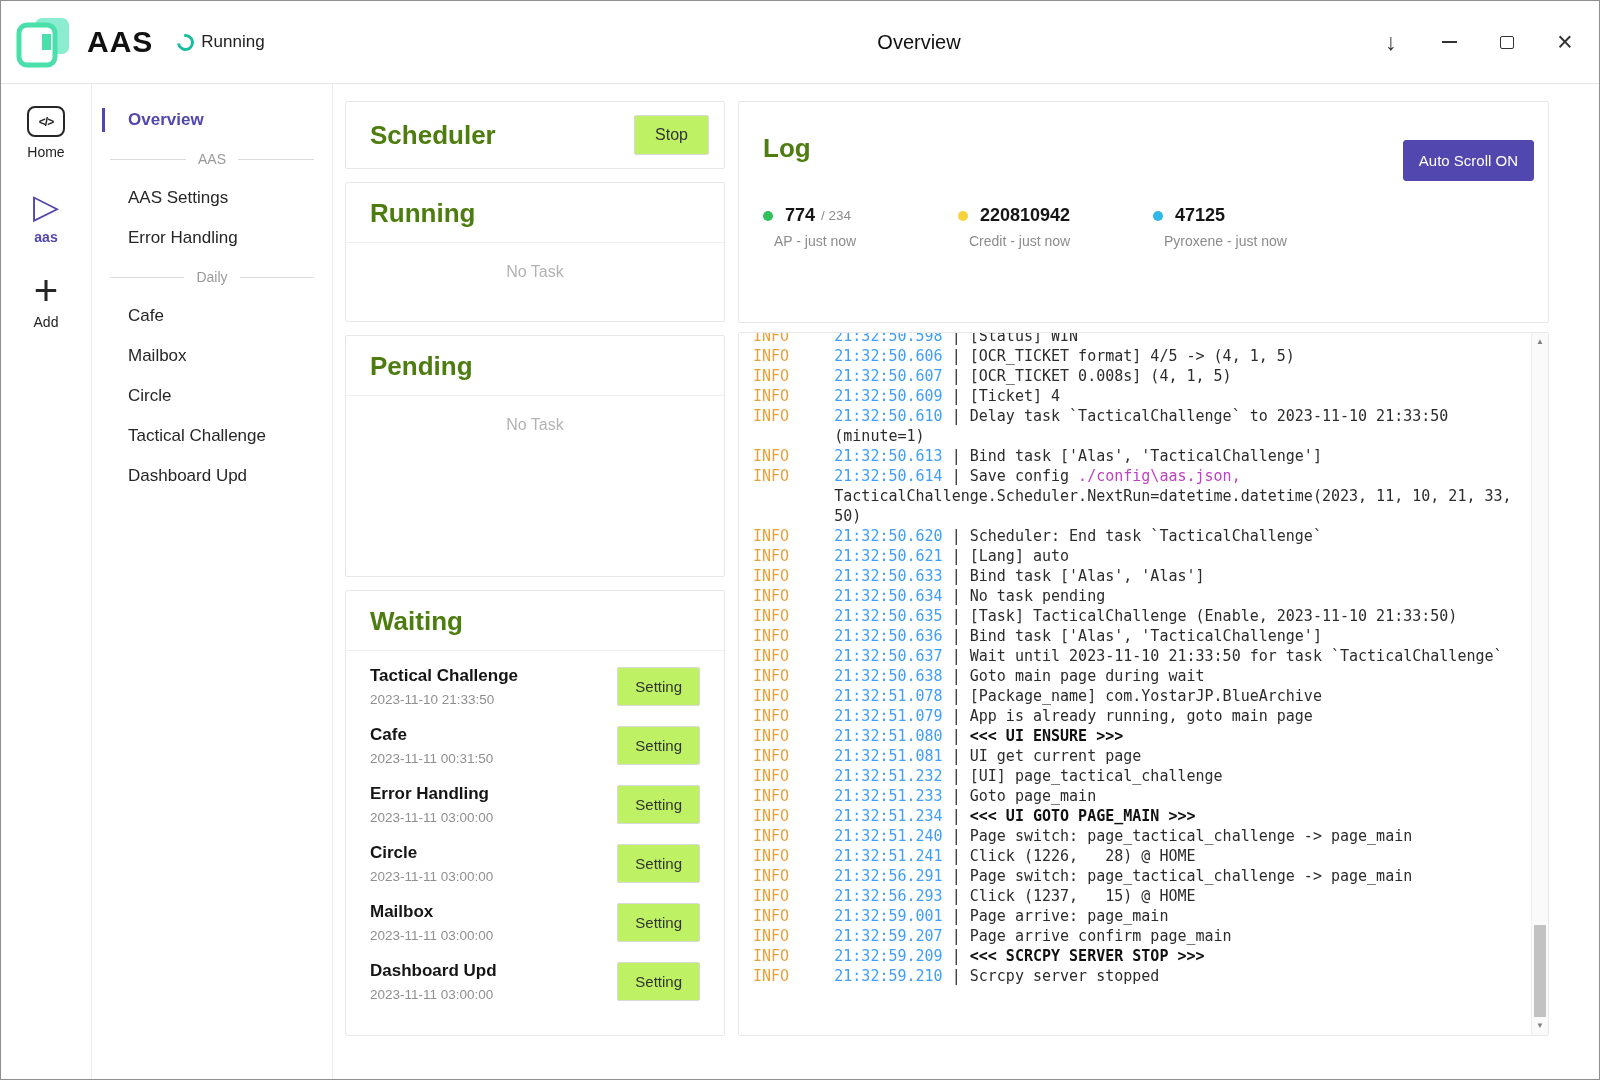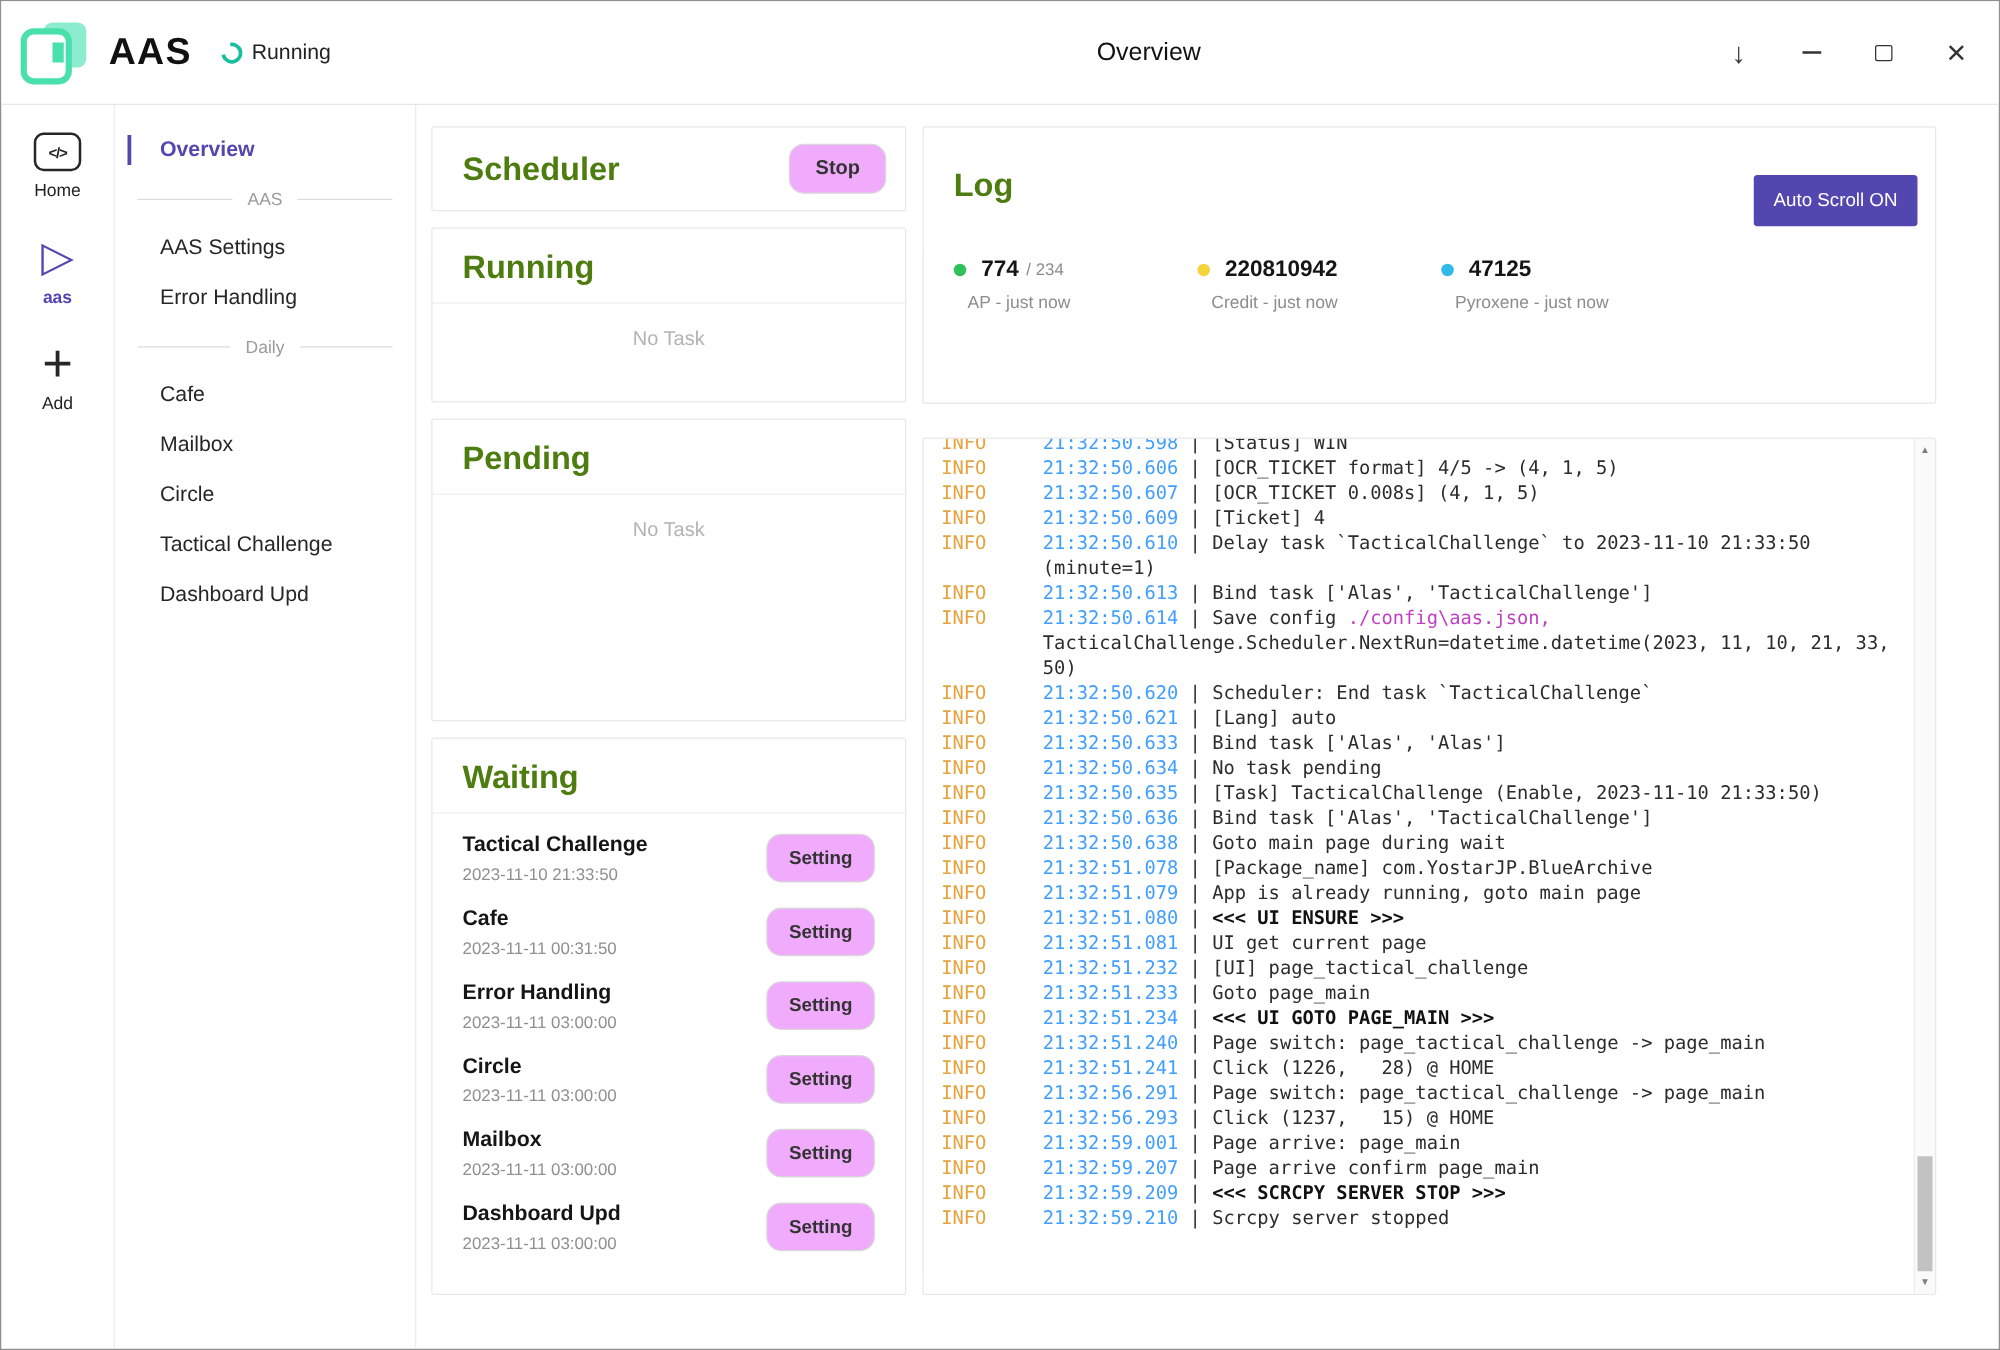--- a/index.html
+++ b/index.html
@@ -37,28 +37,28 @@
   .sidebar { width:241px; flex:0 0 241px; border-right:1px solid #ececec; padding-top:16px; }
   .menu-item { height:40px; display:flex; align-items:center; padding-left:36px; font-size:17px; color:#262626; cursor:pointer; position:relative; }
   .menu-item.active { color:#5246af; font-weight:bold; }
   .menu-item.active::before { content:""; position:absolute; left:10px; top:8px; bottom:8px; width:3px; background:#5246af; }
   .menu-divider { display:flex; align-items:center; gap:12px; padding:0 18px; height:38px; color:#9a9a9a; font-size:14px; }
   .menu-divider .dl { flex:1; border-top:1px solid #dcdcdc; }
 
   
   .content { flex:1; display:flex; gap:13px; padding:17px 50px 43px 12px; min-height:0; }
   .col-left { width:380px; flex:0 0 380px; display:flex; flex-direction:column; gap:13px; min-height:0; }
-  .col-right { flex:1; display:flex; flex-direction:column; gap:27px; min-height:0; }
+  .col-right { flex:1; display:flex; flex-direction:column; gap:9px; min-height:0; }
 
   .card { background:#fff; border:1px solid #e8e8e8; border-radius:2px; }
   .card h2 { font-size:26px; font-weight:bold; color:#4d7c0f; }
   .card-header { padding:15px 24px 13px; border-bottom:1px solid #efefef; }
   .empty { text-align:center; color:#b3b3b3; font-size:16px; padding-top:20px; }
 
-  .btn { background:#f0abfc; border:1px solid #d9d9d9; border-radius:12px; color:#333; font-family:"Liberation Sans",sans-serif; cursor:pointer;font-weight:bold; }
+  .btn { background:#bef264; border:1px solid #d9d9d9; border-radius:2px; color:#333; font-family:"Liberation Sans",sans-serif; cursor:pointer; }
   .btn-stop { font-size:16px; padding:10px 20px; }
   .btn-setting { font-size:15px; padding:10px 17px; }
   .btn-primary { background:#5246af; border:1px solid #5246af; color:#fff; font-size:15px; padding:11px 15px; border-radius:3px; cursor:pointer; font-family:"Liberation Sans",sans-serif;margin-top:24px; }
 
   .card-scheduler { height:68px; flex:0 0 68px; display:flex; align-items:center; justify-content:space-between; padding:0 15px 0 24px; }
   .card-running { height:140px; flex:0 0 140px; }
   .card-pending { height:242px; flex:0 0 242px; }
   .card-waiting { flex:1; min-height:0; overflow:hidden; }
   .task-list { padding:6px 24px 0; }
   .task-row { display:flex; align-items:center; justify-content:space-between; padding:9px 0; }
@@ -295,20 +295,21 @@
               <div class="log-line"><span class="lv">INFO</span><span class="tm">21:32:50.609</span><span class="sep"> | </span><span class="msg"><span>[Ticket] 4</span></span></div>
               <div class="log-line"><span class="lv">INFO</span><span class="tm">21:32:50.610</span><span class="sep"> | </span><span class="msg"><span>Delay task `TacticalChallenge` to 2023-11-10 21:33:50 (minute=1)</span></span></div>
               <div class="log-line"><span class="lv">INFO</span><span class="tm">21:32:50.613</span><span class="sep"> | </span><span class="msg"><span>Bind task ['Alas', 'TacticalChallenge']</span></span></div>
               <div class="log-line"><span class="lv">INFO</span><span class="tm">21:32:50.614</span><span class="sep"> | </span><span class="msg"><span>Save config </span><span class="link">./config\aas.json,</span><span> TacticalChallenge.Scheduler.NextRun=datetime.datetime(2023, 11, 10, 21, 33, 50)</span></span></div>
               <div class="log-line"><span class="lv">INFO</span><span class="tm">21:32:50.620</span><span class="sep"> | </span><span class="msg"><span>Scheduler: End task `TacticalChallenge`</span></span></div>
               <div class="log-line"><span class="lv">INFO</span><span class="tm">21:32:50.621</span><span class="sep"> | </span><span class="msg"><span>[Lang] auto</span></span></div>
               <div class="log-line"><span class="lv">INFO</span><span class="tm">21:32:50.633</span><span class="sep"> | </span><span class="msg"><span>Bind task ['Alas', 'Alas']</span></span></div>
               <div class="log-line"><span class="lv">INFO</span><span class="tm">21:32:50.634</span><span class="sep"> | </span><span class="msg"><span>No task pending</span></span></div>
               <div class="log-line"><span class="lv">INFO</span><span class="tm">21:32:50.635</span><span class="sep"> | </span><span class="msg"><span>[Task] TacticalChallenge (Enable, 2023-11-10 21:33:50)</span></span></div>
               <div class="log-line"><span class="lv">INFO</span><span class="tm">21:32:50.636</span><span class="sep"> | </span><span class="msg"><span>Bind task ['Alas', 'TacticalChallenge']</span></span></div>
+              <div class="log-line"><span class="lv">INFO</span><span class="tm">21:32:50.637</span><span class="sep"> | </span><span class="msg"><span>Wait until 2023-11-10 21:33:50 for task `TacticalChallenge`</span></span></div>
               <div class="log-line"><span class="lv">INFO</span><span class="tm">21:32:50.638</span><span class="sep"> | </span><span class="msg"><span>Goto main page during wait</span></span></div>
               <div class="log-line"><span class="lv">INFO</span><span class="tm">21:32:51.078</span><span class="sep"> | </span><span class="msg"><span>[Package_name] com.YostarJP.BlueArchive</span></span></div>
               <div class="log-line"><span class="lv">INFO</span><span class="tm">21:32:51.079</span><span class="sep"> | </span><span class="msg"><span>App is already running, goto main page</span></span></div>
               <div class="log-line"><span class="lv">INFO</span><span class="tm">21:32:51.080</span><span class="sep"> | </span><span class="msg"><span class="bold">&lt;&lt;&lt; UI ENSURE &gt;&gt;&gt;</span></span></div>
               <div class="log-line"><span class="lv">INFO</span><span class="tm">21:32:51.081</span><span class="sep"> | </span><span class="msg"><span>UI get current page</span></span></div>
               <div class="log-line"><span class="lv">INFO</span><span class="tm">21:32:51.232</span><span class="sep"> | </span><span class="msg"><span>[UI] page_tactical_challenge</span></span></div>
               <div class="log-line"><span class="lv">INFO</span><span class="tm">21:32:51.233</span><span class="sep"> | </span><span class="msg"><span>Goto page_main</span></span></div>
               <div class="log-line"><span class="lv">INFO</span><span class="tm">21:32:51.234</span><span class="sep"> | </span><span class="msg"><span class="bold">&lt;&lt;&lt; UI GOTO PAGE_MAIN &gt;&gt;&gt;</span></span></div>
               <div class="log-line"><span class="lv">INFO</span><span class="tm">21:32:51.240</span><span class="sep"> | </span><span class="msg"><span>Page switch: page_tactical_challenge -&gt; page_main</span></span></div>
               <div class="log-line"><span class="lv">INFO</span><span class="tm">21:32:51.241</span><span class="sep"> | </span><span class="msg"><span>Click (1226,   28) @ HOME</span></span></div>

